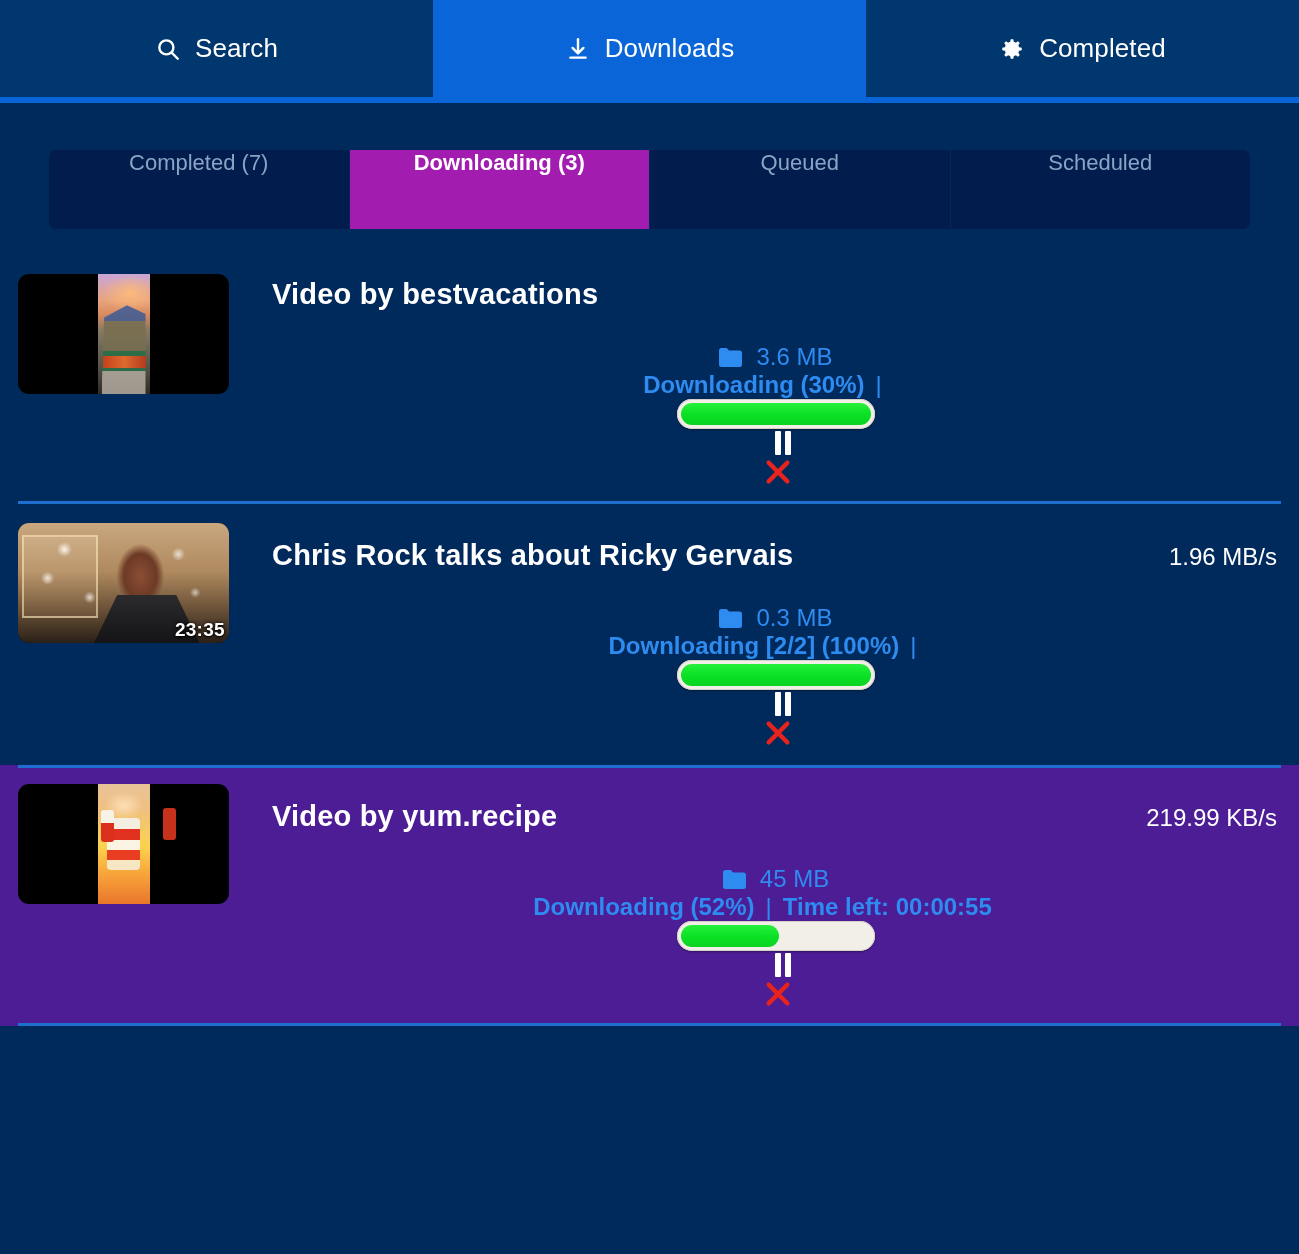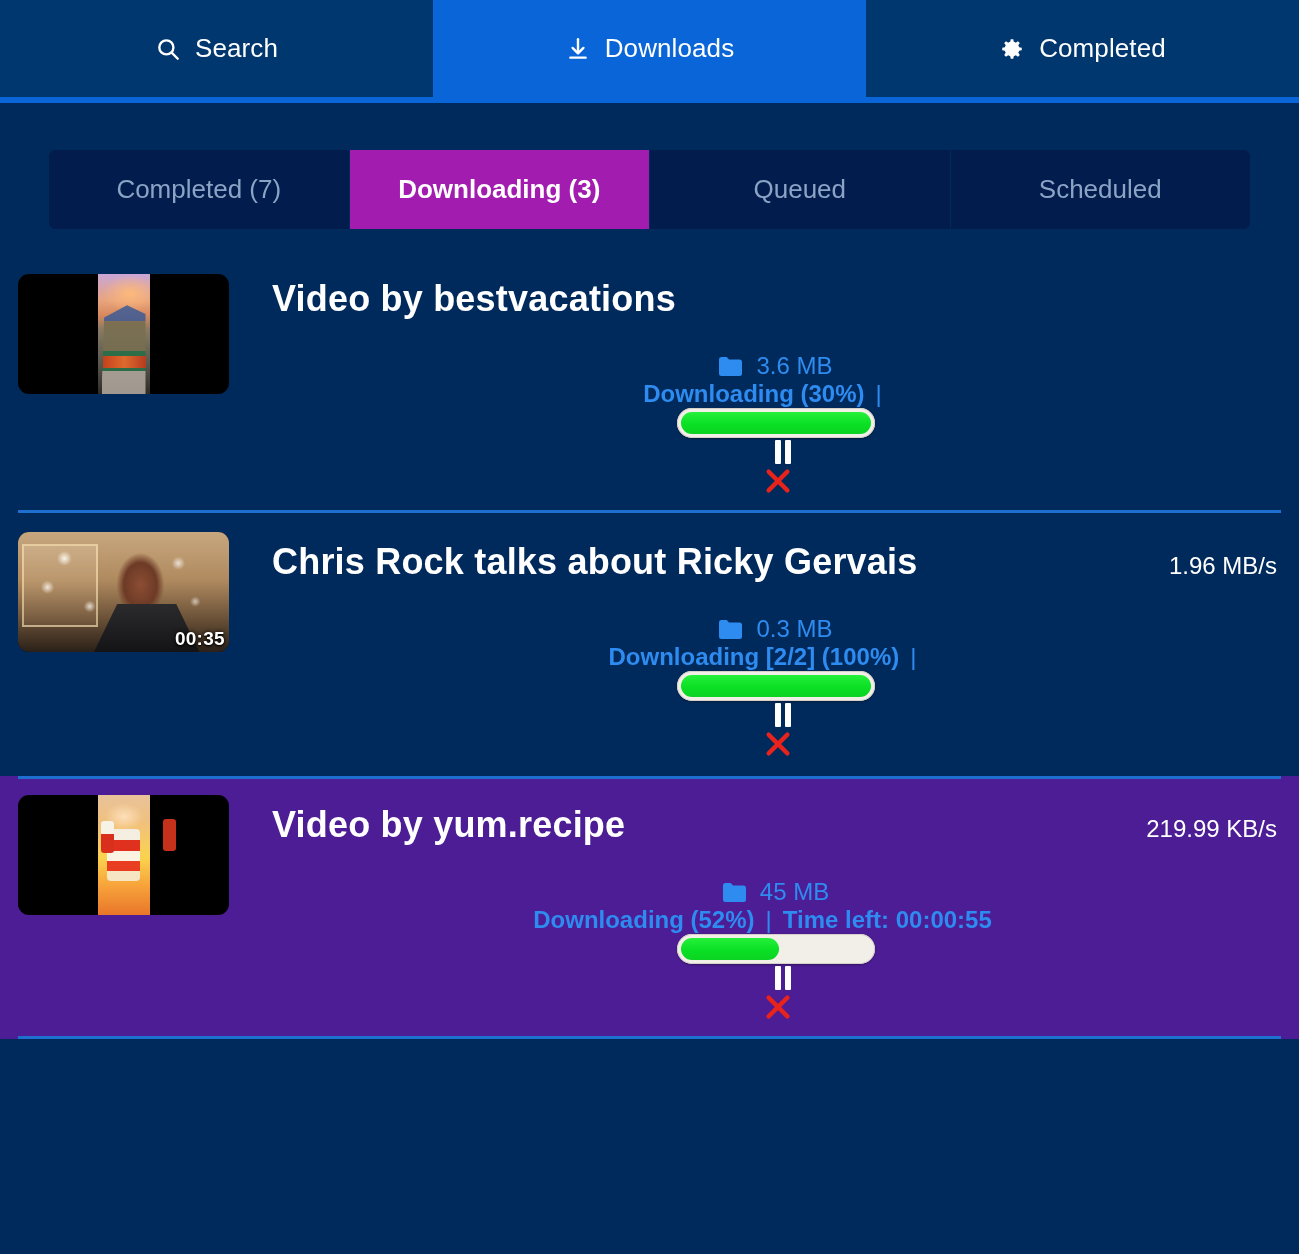--- a/index.html
+++ b/index.html
@@ -49,23 +49,23 @@
     display: flex;
     width: 1201px;
     height: 79px;
     border-radius: 7px;
     overflow: hidden;
     background: #021d4d;
   }
   .seg-tab {
     flex: 1 1 0;
     display: flex;
-    align-items: center;
+    align-items: flex-start;
     justify-content: center;
-    font-size: 26px;
+    font-size: 22px;
     color: #8ba4c6;
     background: #021d4d;
     border-right: 1px solid #002a5c;
     user-select: none;
   }
   .seg-tab:last-child { border-right: none; }
   .seg-tab.active {
     background: #a21caf;
     color: #ffffff;
     font-weight: bold;
@@ -208,21 +208,21 @@
     padding-top: 6px;
   }
   .dl-head {
     display: flex;
     align-items: baseline;
     justify-content: space-between;
     gap: 20px;
   }
   .dl-title {
     color: #ffffff;
-    font-size: 36px;
+    font-size: 29px;
     font-weight: bold;
     letter-spacing: .2px;
     white-space: nowrap;
   }
   .dl-speed {
     color: #ffffff;
     font-size: 24px;
     white-space: nowrap;
     padding-right: 2px;
     margin-top: 16px;
@@ -391,21 +391,21 @@
             <line x1="19.5" y1="4.5" x2="4.5" y2="19.5"></line>
           </svg>
         </div>
       </div>
     </div>
   </div>
 
   <div class="dl-row">
     <div class="thumb">
       <div class="full art-rock"></div>
-      <span class="dur">00:35</span>
+      <span class="dur">23:35</span>
     </div>
 
     <div class="dl-body">
       <div class="dl-head">
         <div class="dl-title">Chris Rock talks about Ricky Gervais</div>
         <div class="dl-speed">1.96 MB/s</div>
       </div>
 
       <div class="dl-meta">
         <div class="meta-size">

